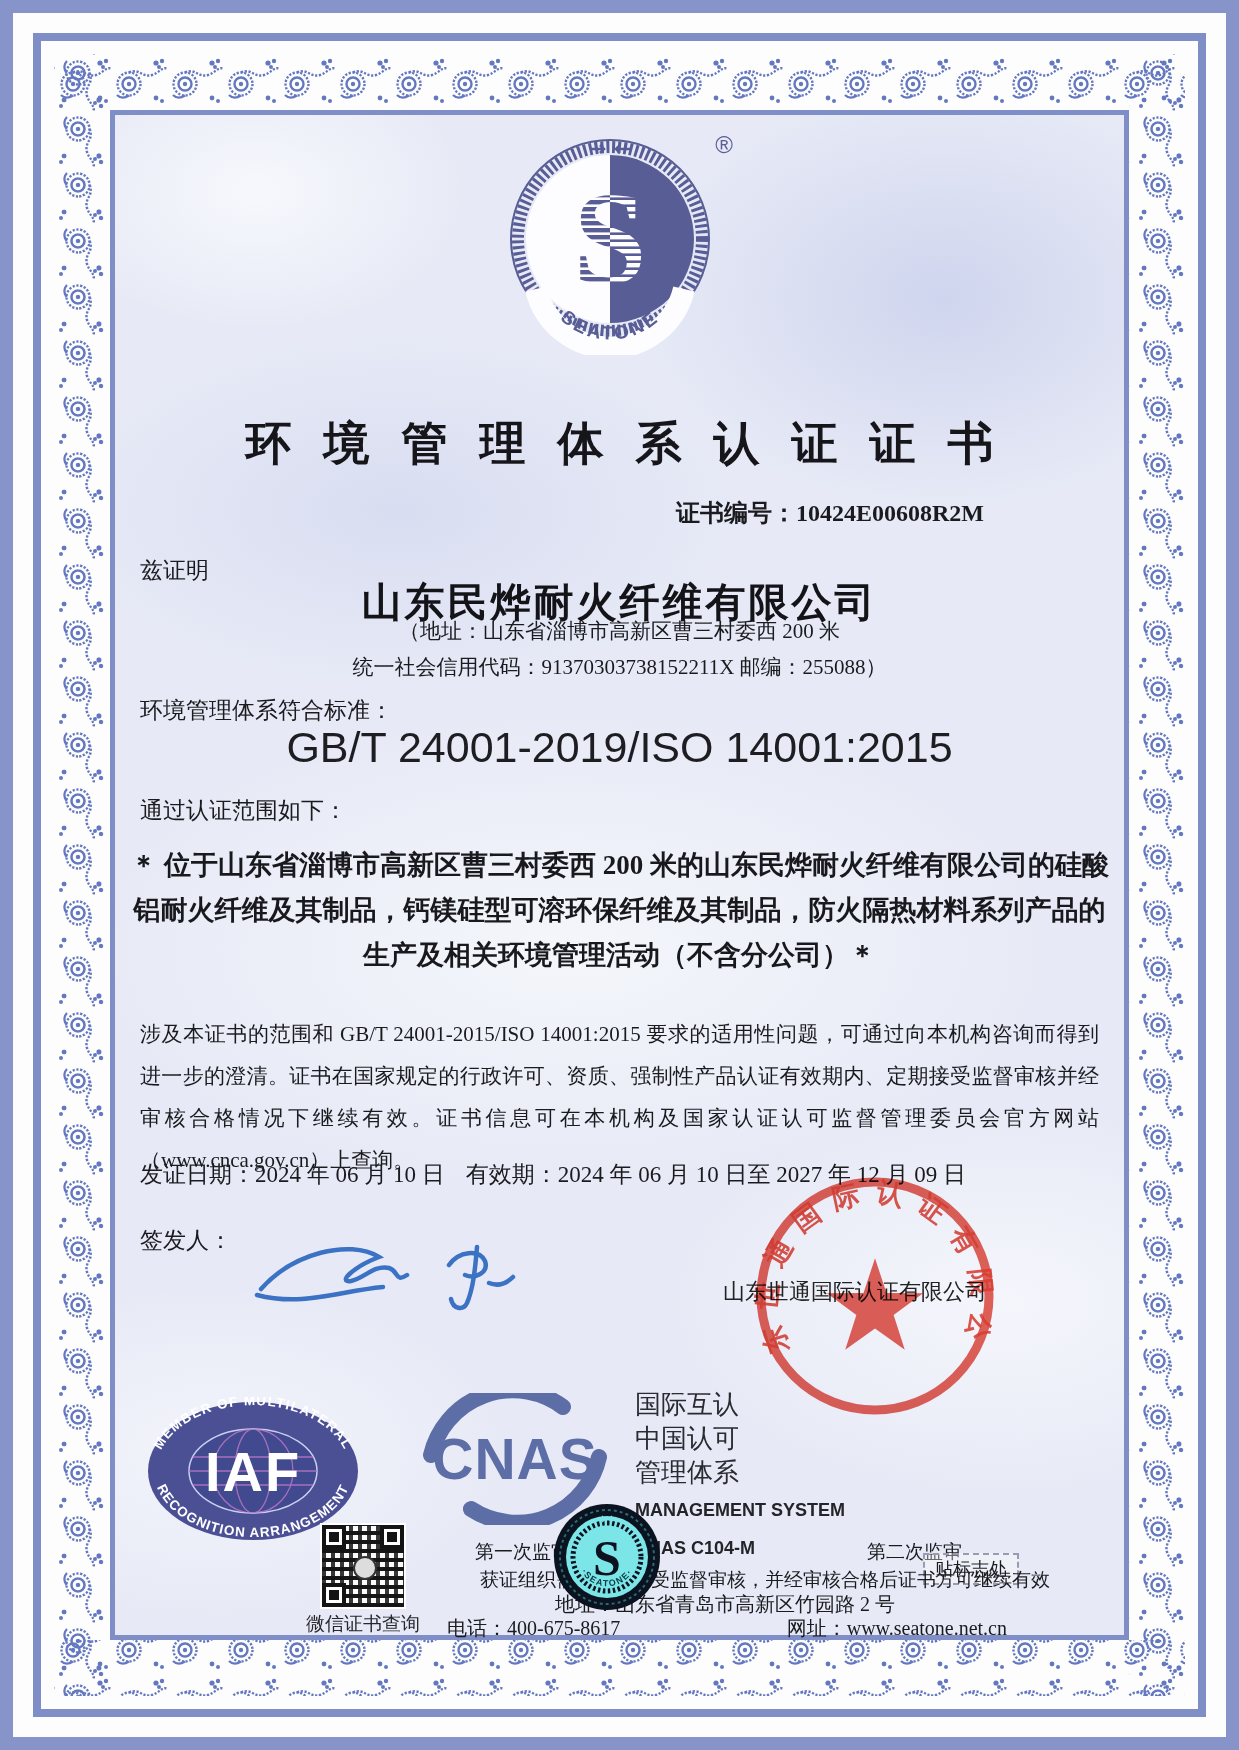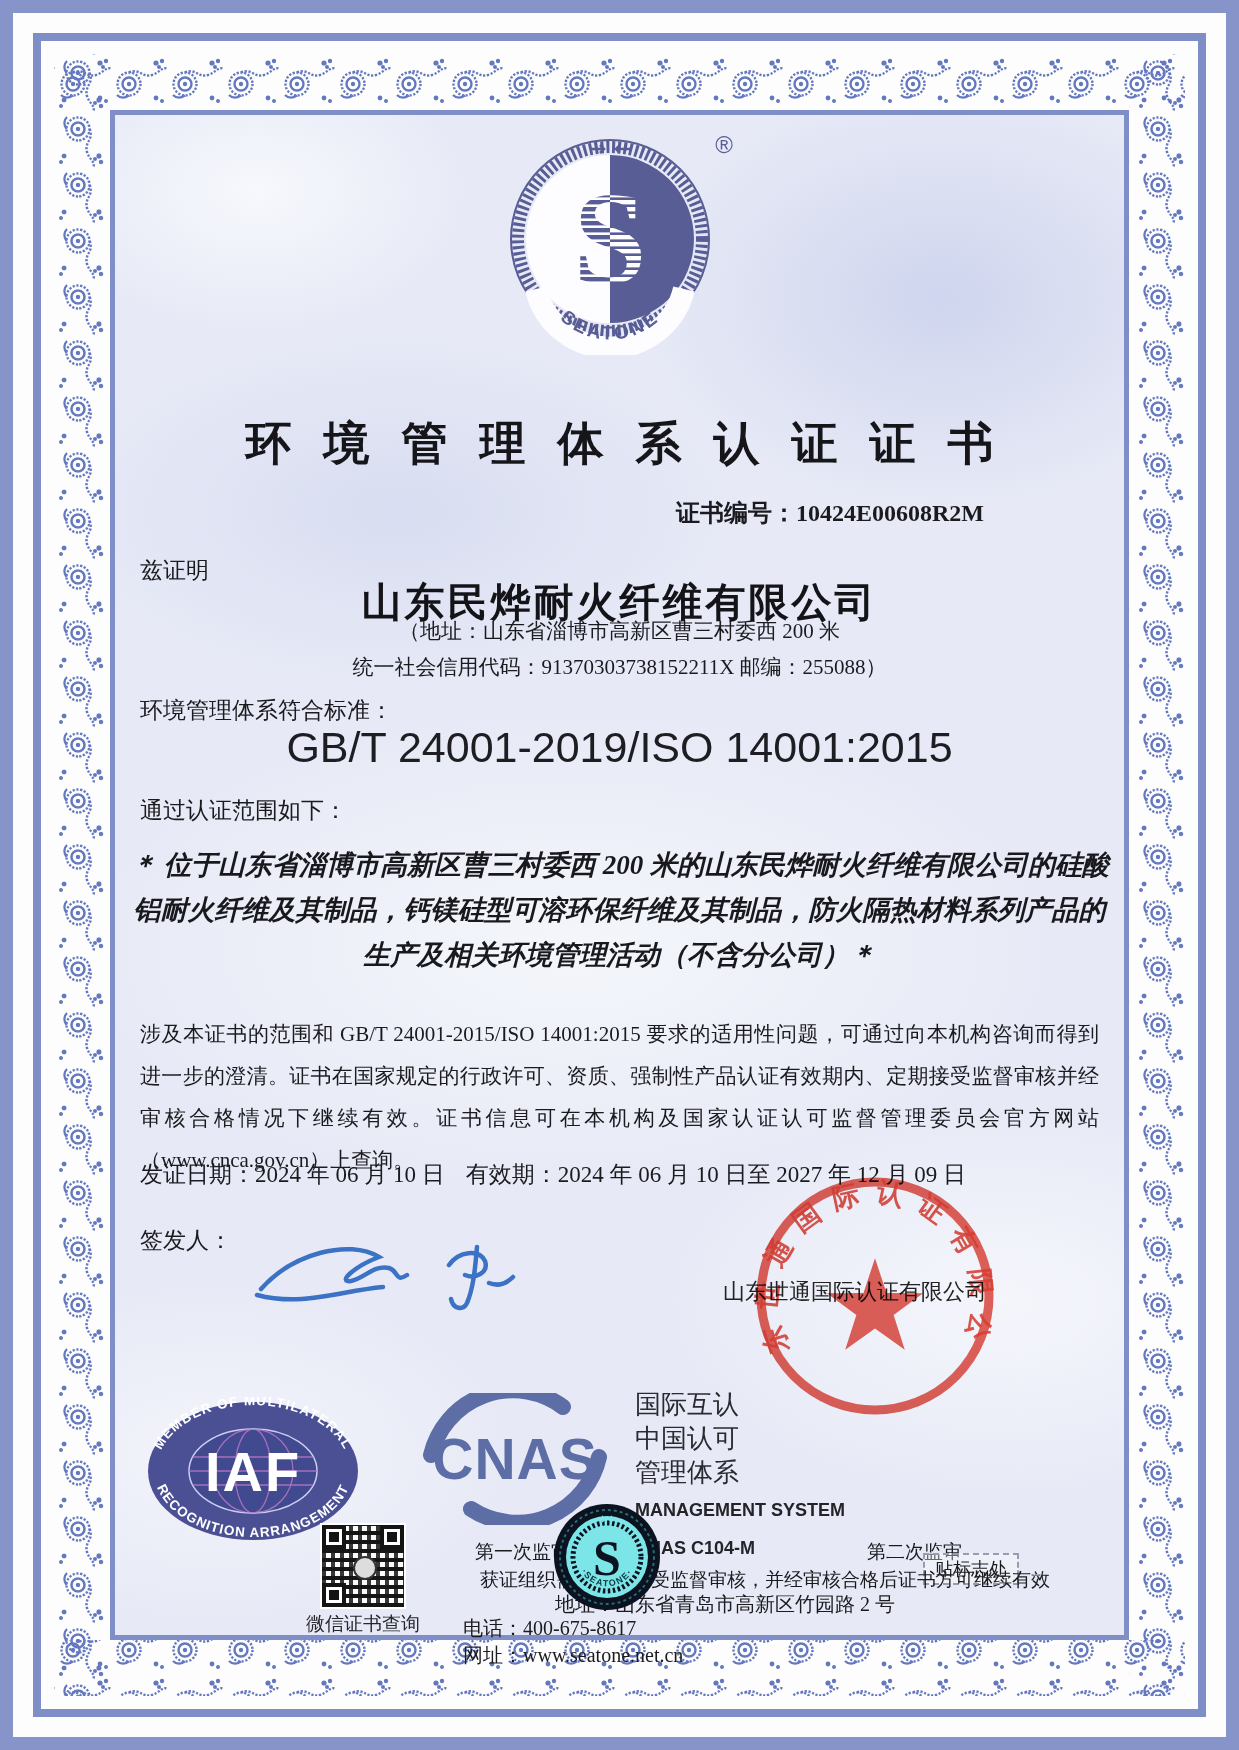--- a/index.html
+++ b/index.html
@@ -22,21 +22,21 @@
   .title{top:298px;font-size:46px;font-weight:bold;letter-spacing:32px;padding-left:32px;color:#16161a;}
   .certno{top:382px;right:140px;font-size:24px;font-weight:bold;}
   .label{font-size:23px;}
   .lbl-certify{top:440px;left:25px;}
   .company{top:460px;font-size:40px;font-weight:bold;font-family:"Liberation Sans","DejaVu Sans",sans-serif;letter-spacing:3px;color:#131318;}
   .addr1{top:502px;font-size:21px;}
   .addr2{top:538px;font-size:21px;}
   .lbl-standard{top:580px;left:25px;}
   .standard{top:608px;font-size:43px;font-family:"Liberation Sans","DejaVu Sans",sans-serif;color:#1d1d22;}
   .lbl-scope{top:680px;left:25px;}
-  .scope{top:728px;left:14px;right:14px;font-size:27px;font-weight:bold;line-height:45px;text-align:center;color:#18181d;font-style:italic;}
+  .scope{top:728px;left:14px;right:14px;font-size:27px;font-weight:bold;line-height:45px;text-align:center;color:#18181d;}
   .notice{top:898px;left:25px;right:25px;font-size:21px;line-height:42px;text-align:justify;}
   .dates{top:1044px;left:25px;right:158px;display:flex;justify-content:space-between;font-size:23px;}
   .lbl-signer{top:1110px;left:25px;}
   .sig{top:1116px;left:138px;}
   .issuer{top:1162px;left:608px;width:270px;font-size:22px;font-family:"Liberation Sans","DejaVu Sans",sans-serif;color:#222;}
   .stamp{top:1050px;left:629px;mix-blend-mode:multiply;}
   .iaf{top:1282px;left:25px;}
   .cnas{top:1278px;left:300px;}
   .accr{top:1272px;left:520px;line-height:34px;font-family:"Liberation Sans","DejaVu Sans",sans-serif;}
   .accr .cn{font-size:26px;color:#2a2a30;}
@@ -48,21 +48,21 @@
   .qr .f{position:absolute;width:16px;height:16px;border:4px solid #141414;background:#fff;}
   .qr .f::after{content:"";position:absolute;inset:3px;background:#141414;}
   .qr .tl{left:2px;top:2px;} .qr .tr{right:2px;top:2px;} .qr .bl{left:2px;bottom:2px;}
   .qr .c{position:absolute;left:33px;top:33px;width:20px;height:20px;border-radius:50%;background:#ddd;border:2px solid #333;}
   .wechat{top:1496px;left:172px;width:152px;text-align:center;font-size:19px;font-family:"Liberation Sans","DejaVu Sans",sans-serif;color:#26262b;}
   .audit1{top:1424px;left:360px;font-size:19px;}
   .audit2{top:1424px;left:752px;font-size:19px;}
   .sticker{top:1418px;left:808px;font-size:18px;border:2px dashed #9a9ab0;padding:2px 10px;background:rgba(255,255,255,.35);margin-top:20px;}
   .note{top:1452px;left:340px;width:620px;text-align:center;font-size:19px;}
   .addr3{top:1476px;left:330px;width:560px;text-align:center;font-size:20px;}
-  .phone-row{top:1500px;left:348px;width:560px;display:flex;justify-content:space-between;font-size:20px;flex-direction:column;}
+  .phone-row{top:1500px;left:332px;width:560px;display:flex;justify-content:space-between;font-size:20px;}
   .holo{top:1388px;left:438px;}
   svg text{font-family:"Liberation Sans","DejaVu Sans",sans-serif;}
   svg .serif{font-family:"Liberation Serif","DejaVu Serif",serif;}
 </style>
 </head>
 <body>
 
 <div class="page">
   <div class="mat"></div>
   <div class="line-outer"></div>

